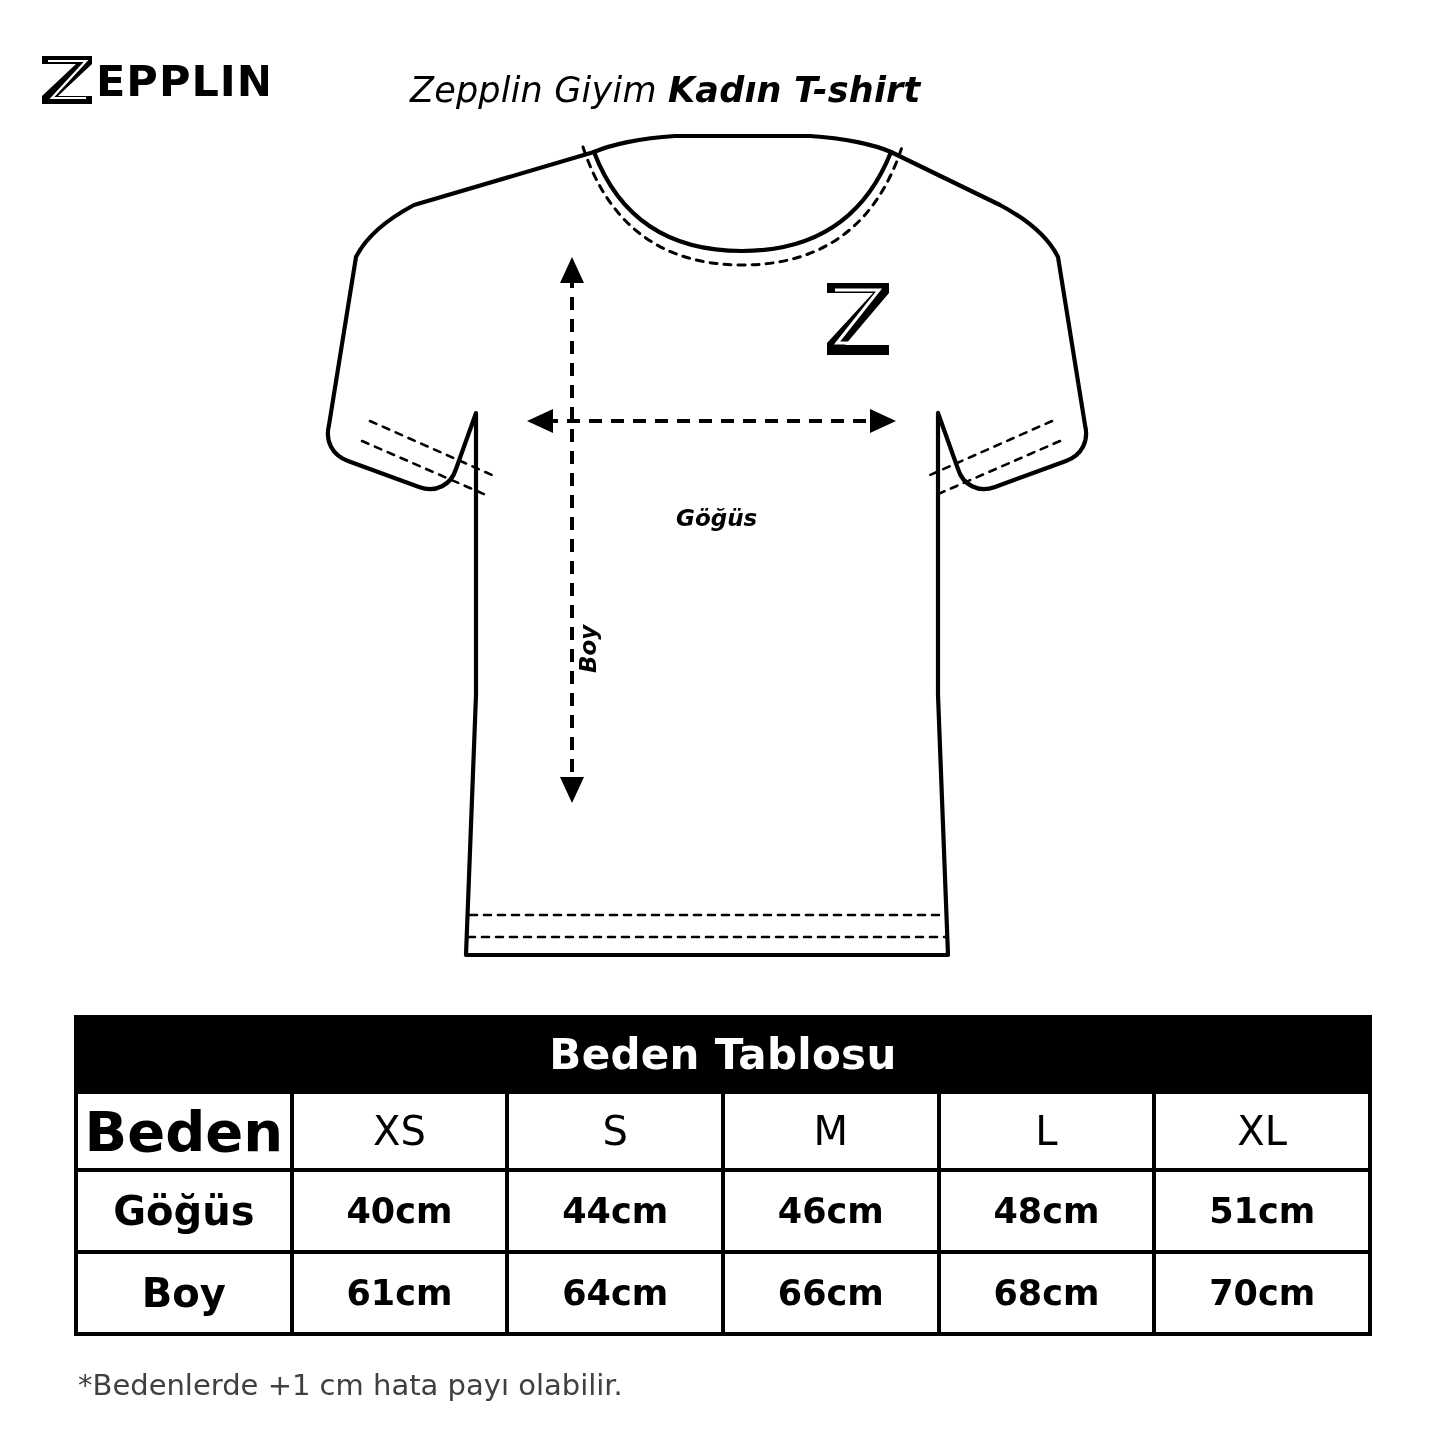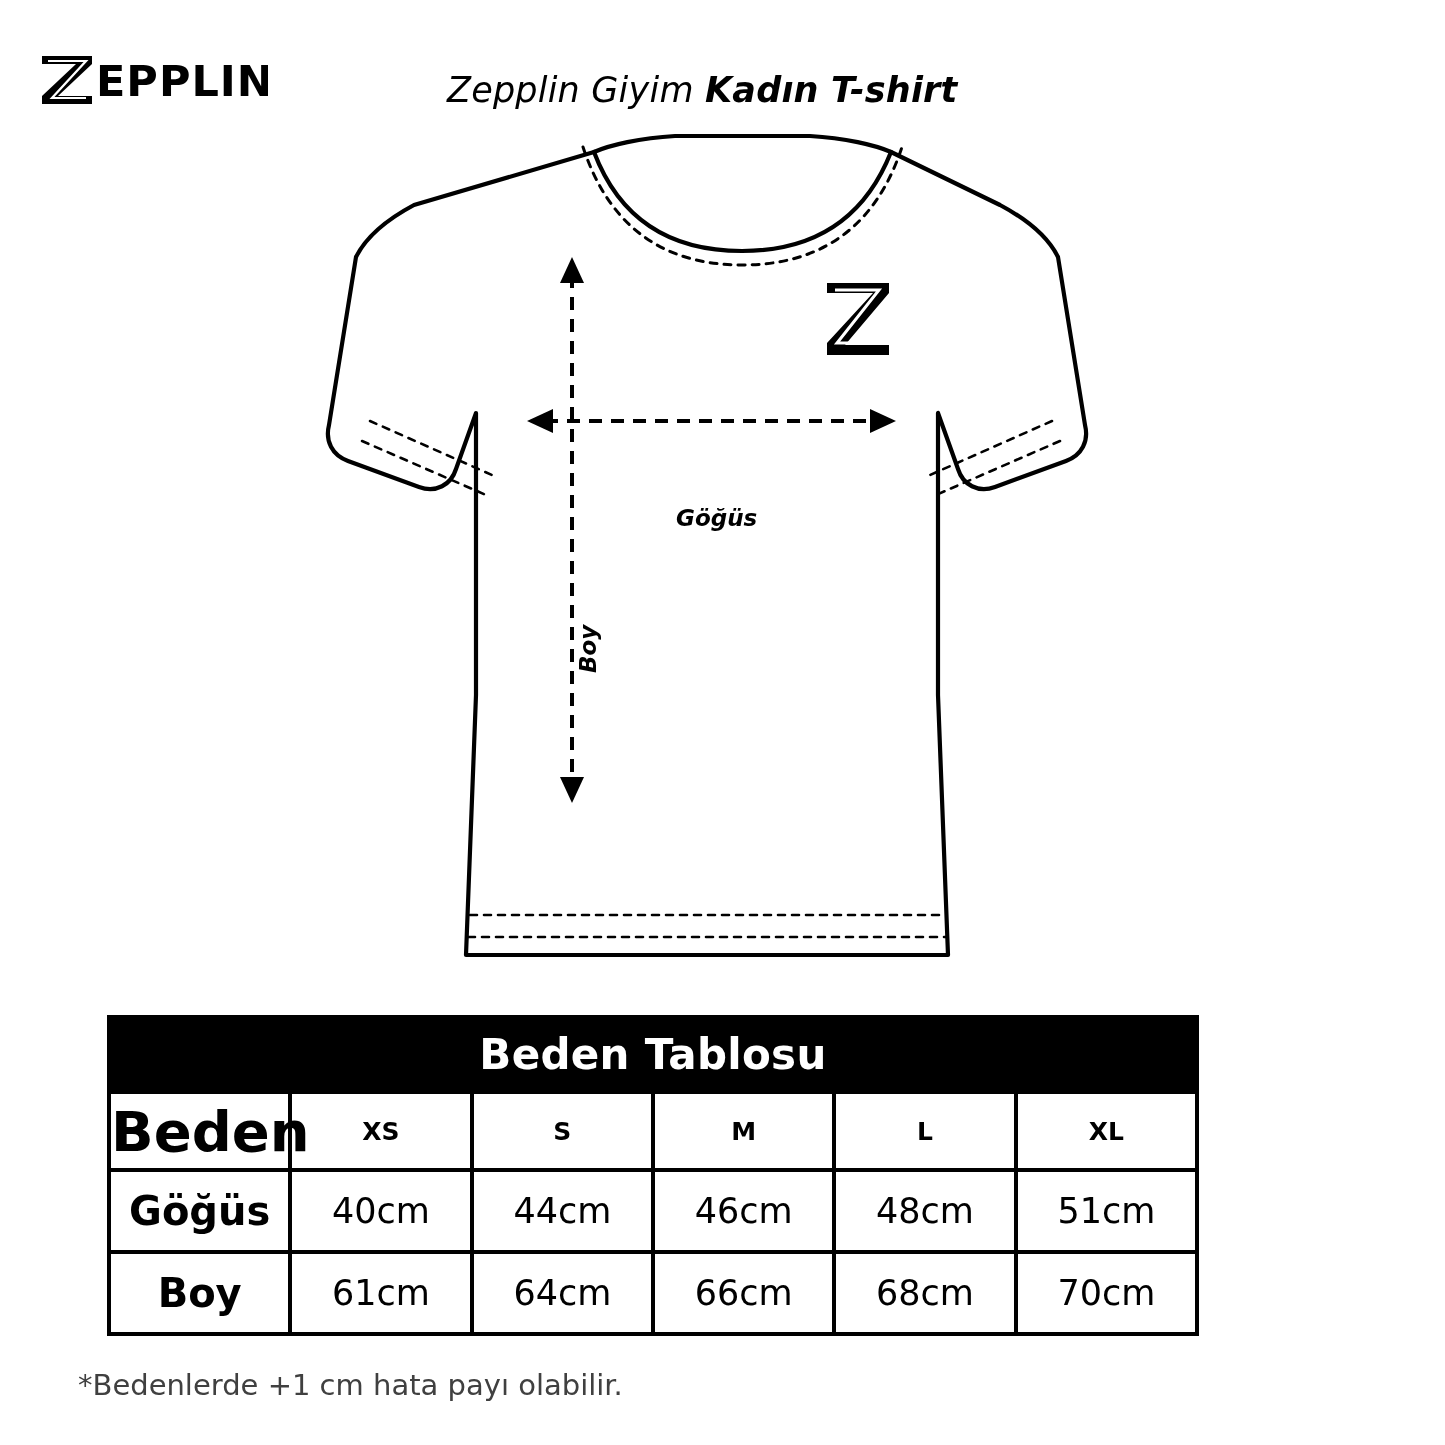--- a/index.html
+++ b/index.html
@@ -42,21 +42,20 @@
     width: 640px;
     font-size: 35px;
     line-height: 44px;
     font-style: italic;
     font-weight: bold;
     letter-spacing: 0.2px;
     white-space: nowrap;
   }
   .header-title .light {
     font-weight: normal;
-    margin-left: 37px;
   }
 
   
   .illustration {
     position: absolute;
     left: 0;
     top: 125px;
     width: 1445px;
     height: 890px;
   }
@@ -82,23 +81,22 @@
 
   
   .table-wrap {
     position: absolute;
     left: 74px;
     top: 1015px;
     width: 1298px;
   }
   table.size-table {
     border-collapse: collapse;
-    width: 1092px;
+    width: 1298px;
     table-layout: fixed;
-    margin-left: 33px;
   }
   table.size-table th,
   table.size-table td {
     border: 4px solid #000000;
     padding: 0;
     text-align: center;
     vertical-align: middle;
   }
   .table-title-cell {
     background: #000000;
@@ -107,27 +105,27 @@
     font-weight: bold;
     height: 75px;
     letter-spacing: 0.3px;
   }
   .row-head {
     font-size: 56px;
     font-weight: bold;
     height: 78px;
   }
   .col-head {
-    font-size: 25px;
-    font-weight: bold;
+    font-size: 40px;
+    font-weight: normal;
     height: 78px;
   }
   .data-cell {
     font-size: 35px;
-    font-weight: normal;
+    font-weight: bold;
     height: 82px;
     text-align: left;
     padding-left: 14px;
   }
   .label-cell {
     font-size: 40px;
     font-weight: bold;
     text-align: left;
     padding-left: 22px;
   }

